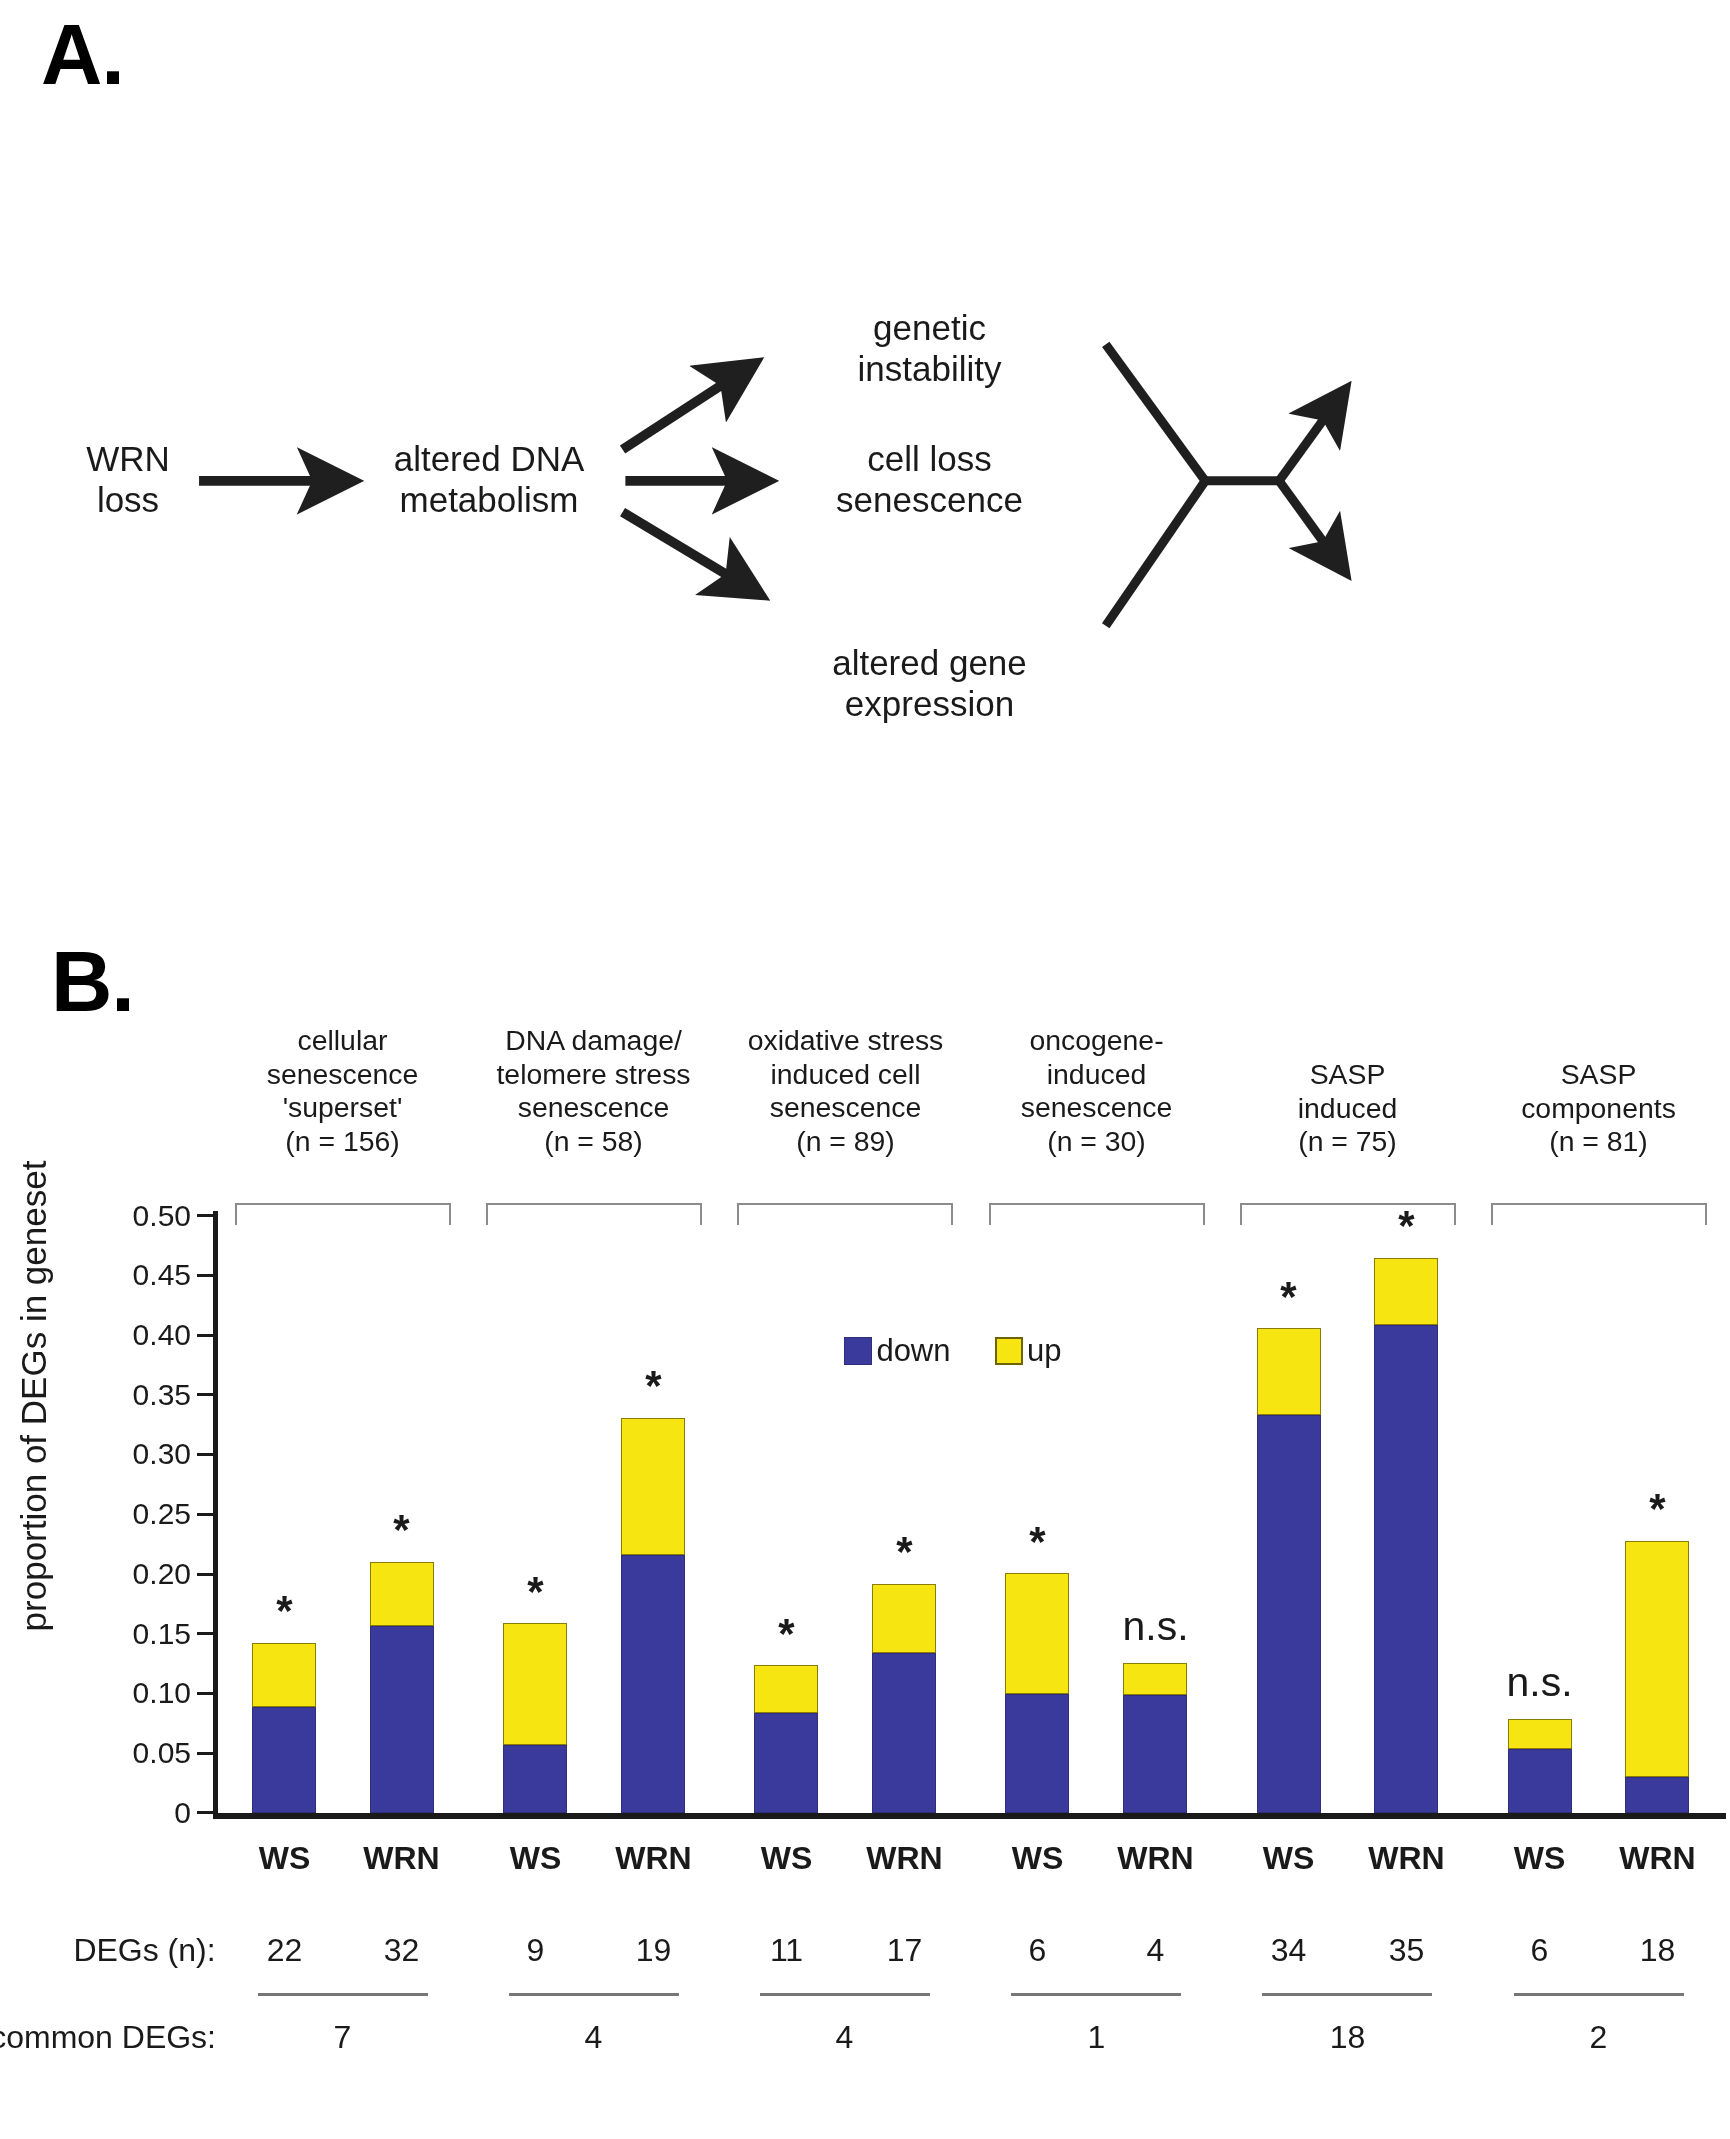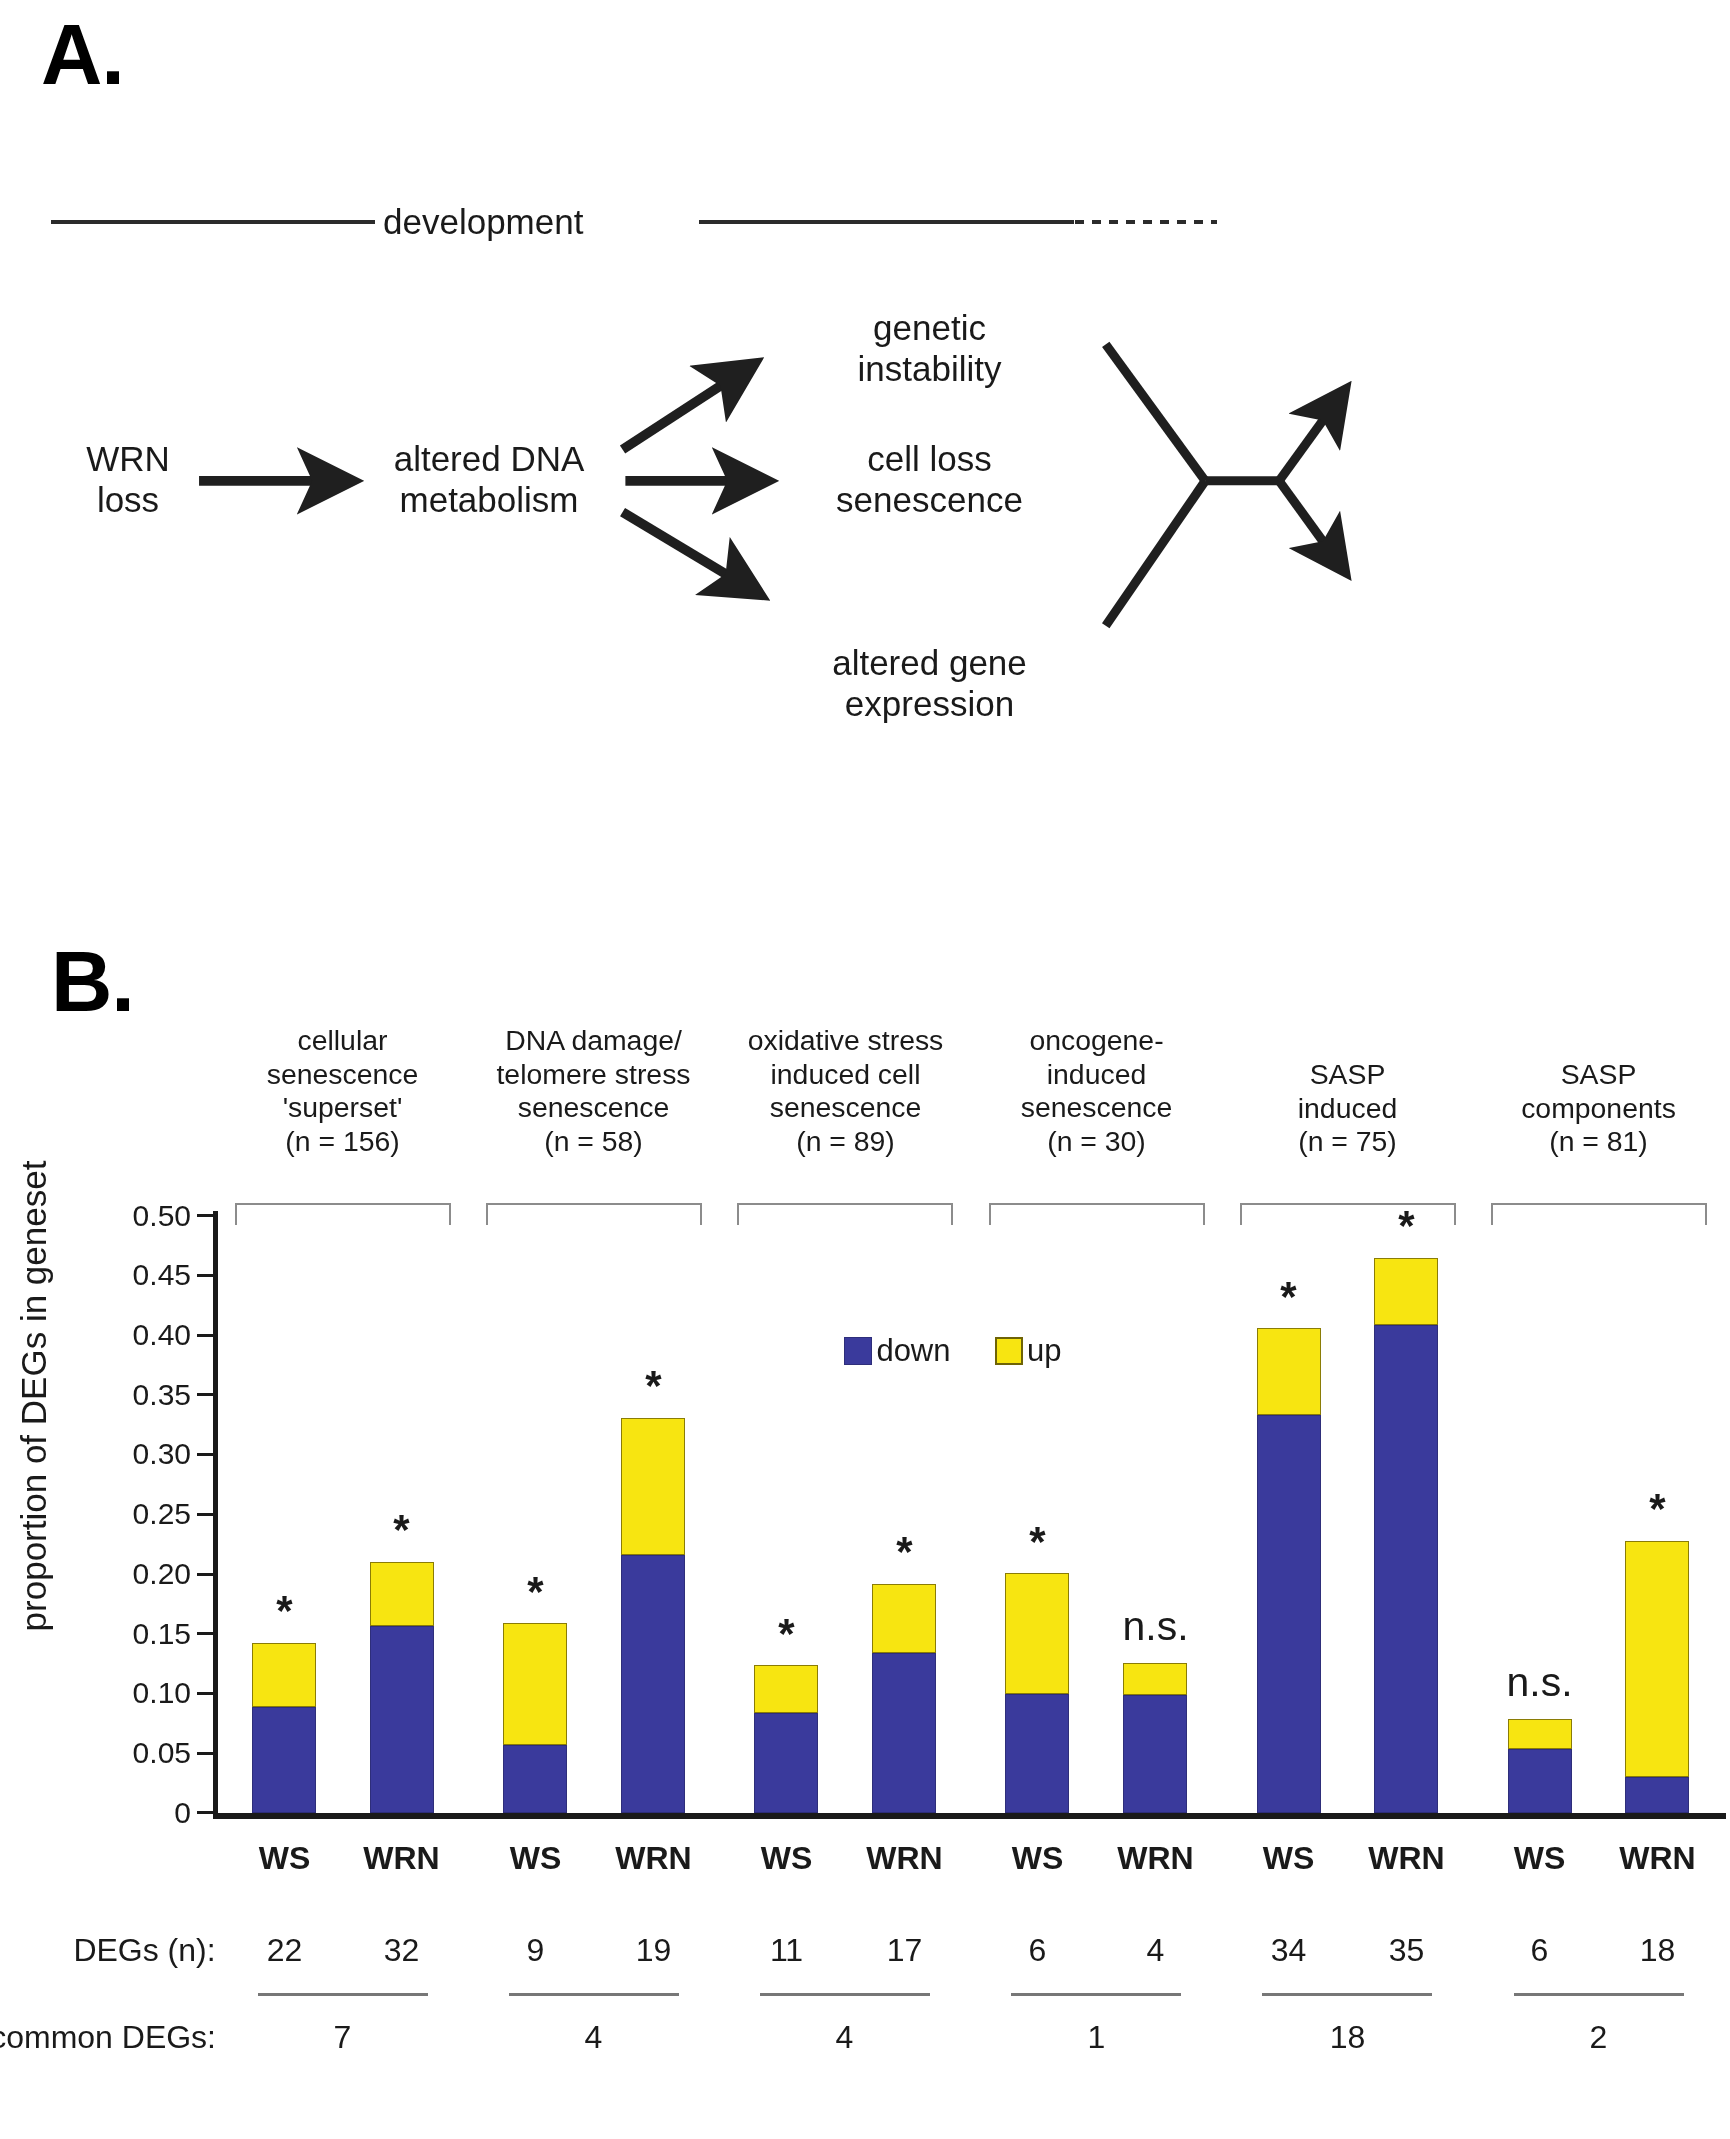--- a/index.html
+++ b/index.html
@@ -59,26 +59,20 @@
   .cellval{position:absolute;font-size:32px;text-align:center;white-space:nowrap;}
   .uline{position:absolute;height:2.8px;background:#777;}
 </style>
 </head>
 <body>
 
 <div class="panel-letter" id="panel-a-letter">A.</div>
 
 <div id="panel-a">
 
-  <div class="tl-row" style="left:0;top:34px;width:1251px;">
-    <div class="tl-line" style="left:51px;width:330px;"></div>
-    <div class="tl-label" style="left:375px;">development</div>
-    <div class="tl-line" style="left:699px;width:375px;"></div>
-    <div class="tl-dot" style="left:1075px;width:142px;"></div>
-  </div>
 
 
   <svg class="arrows" viewBox="0 0 3043 1300">
     <defs>
       <marker id="ah" markerWidth="7" markerHeight="7" refX="4.6" refY="3.5" orient="auto">
         <polygon points="0,0 7,3.5 0,7 1.6,3.5" fill="#1f1f1f"></polygon>
       </marker>
     </defs>
     <g stroke="#1f1f1f" stroke-width="17" fill="none" marker-end="url(#ah)">
       <line x1="350" y1="545" x2="600" y2="545"></line>

